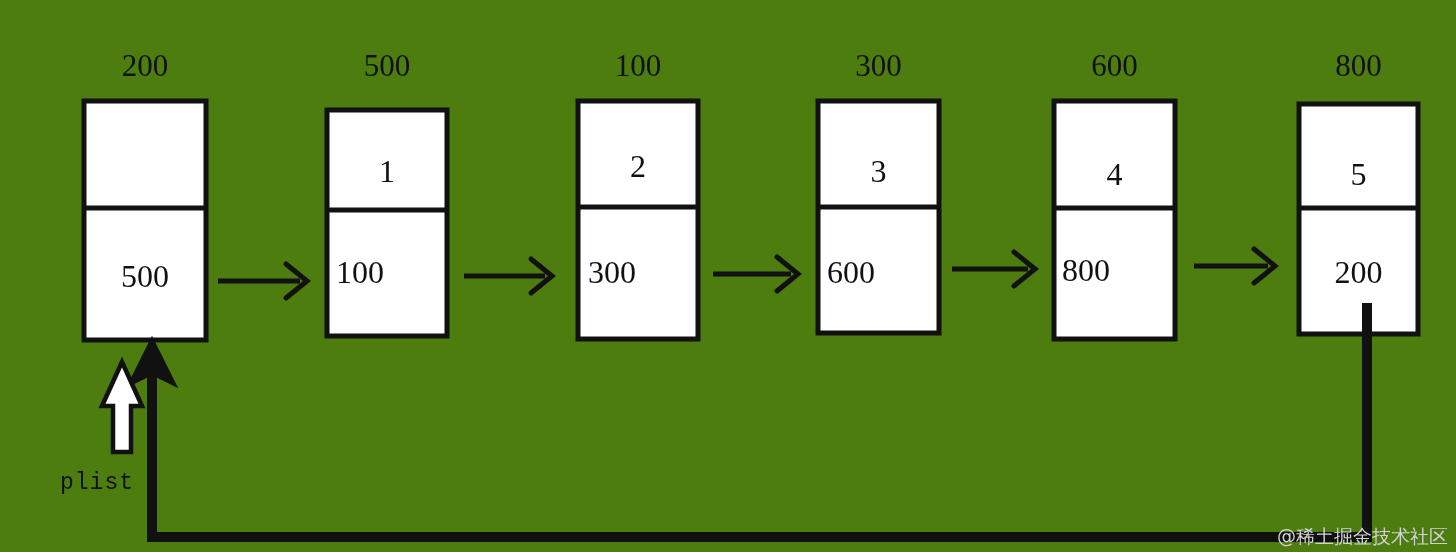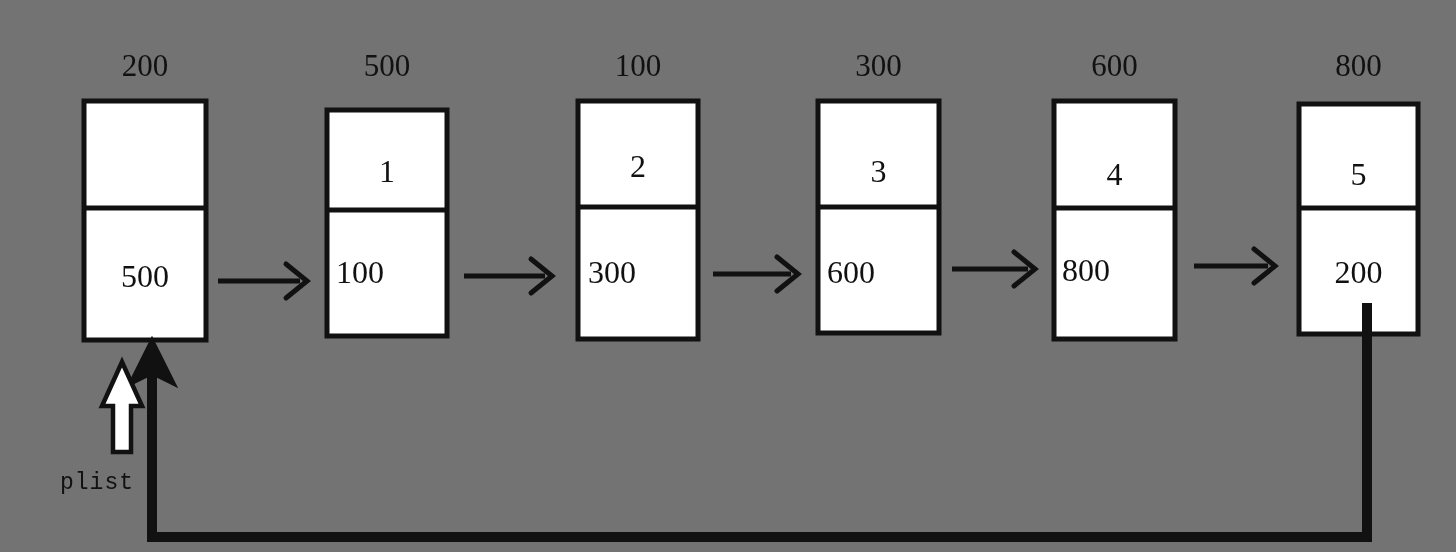--- a/index.html
+++ b/index.html
@@ -5,21 +5,21 @@
 <style>
   html, body {
     margin: 0;
     padding: 0;
     background: #ffffff;
   }
   #canvas {
     position: relative;
     width: 1456px;
     height: 552px;
-    background: #737373;
+    background: #4d7c0f;
     overflow: hidden;
     font-family: "Liberation Serif", "DejaVu Serif", serif;
   }
   #diagram-svg {
     position: absolute;
     left: 0;
     top: 0;
     width: 1456px;
     height: 552px;
   }
@@ -156,14 +156,15 @@
 
   <div class="cell-text center" style="left:84px;  top:260px; width:122px;">500</div>
   <div class="cell-text left" style="left:336px; top:256px; width:110px;">100</div>
   <div class="cell-text left" style="left:588px; top:256px; width:110px;">300</div>
   <div class="cell-text left" style="left:827px; top:256px; width:110px;">600</div>
   <div class="cell-text left" style="left:1062px; top:254px; width:110px;">800</div>
   <div class="cell-text center" style="left:1299px; top:256px; width:119px;">200</div>
 
   <div id="plist-label">plist</div>
 
+  <div id="watermark">@稀土掘金技术社区</div>
 
 </div>
 
 </body></html>

